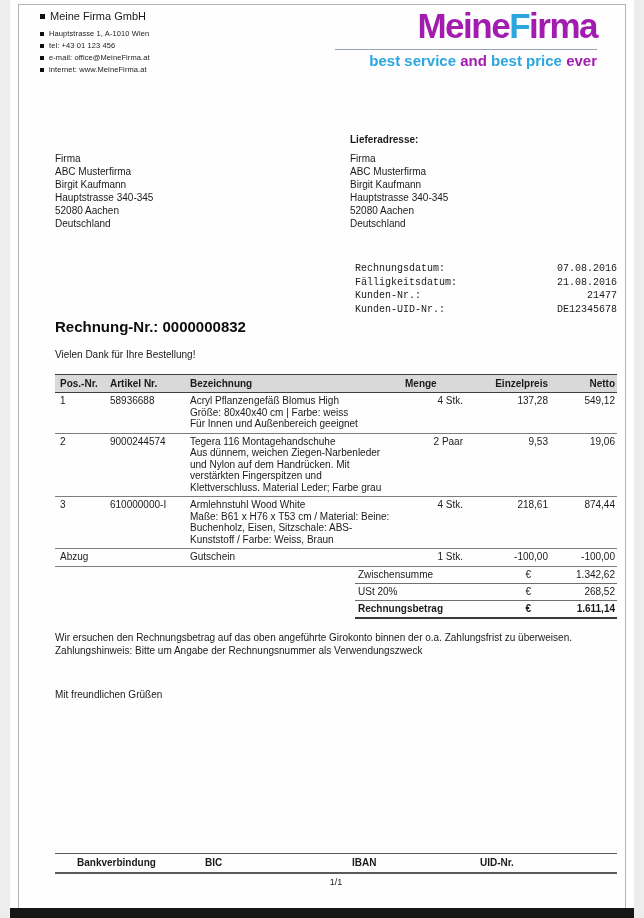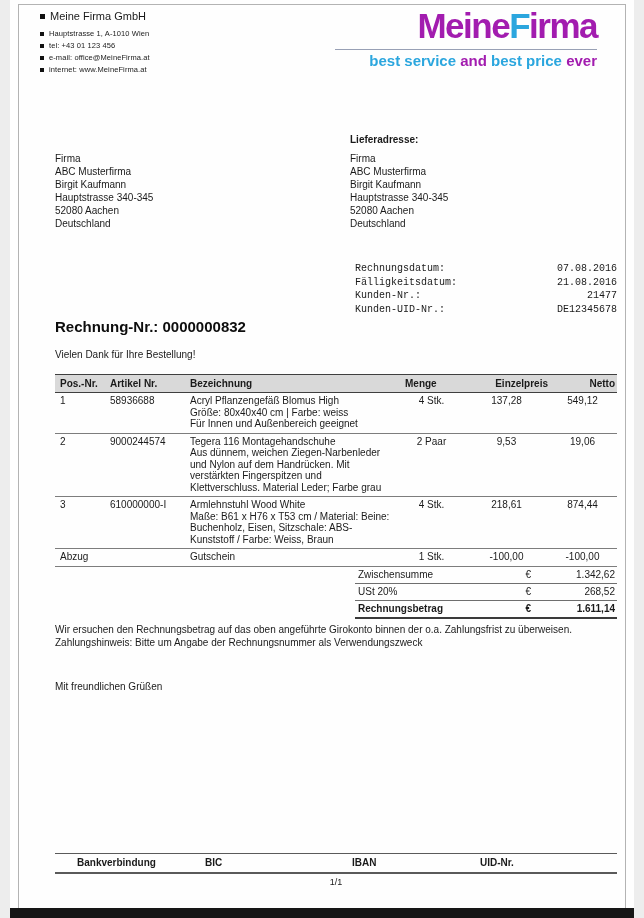--- a/index.html
+++ b/index.html
@@ -38,32 +38,32 @@
   .title { position:absolute; left:45px; top:318px; font-size:15px; font-weight:bold; color:#0d0d0d; }
   .greeting { position:absolute; left:45px; top:349px; font-size:10px; }
 
   
   .content { position:absolute; left:45px; top:374px; width:562px; font-size:10px; }
   table.items { width:100%; border-collapse:collapse; table-layout:fixed; }
   table.items th { background:#d9d9d9; font-weight:bold; text-align:left; font-size:10px;
                    padding:3px 0 3px 5px; border-top:1px solid #3f3f3f; border-bottom:1px solid #3f3f3f; }
   table.items th.r { text-align:right; padding-right:2px; }
   table.items td { vertical-align:top; padding:2px 0 3px 5px; border-bottom:1px solid #7d7d7d; line-height:11.5px; }
-  table.items td.r { text-align:center; padding-right:2px; padding-left:0; }
+  table.items td.r { text-align:right; padding-right:2px; padding-left:0; }
   td.desc { white-space:pre-line; padding-right:8px; }
   .qtycell { white-space:nowrap; }
 
   .totals { margin-left:300px; width:262px; }
   .trow { display:flex; align-items:baseline; border-bottom:1px solid #6e6e6e; padding:2px 0 3px; }
   .trow .lbl { flex:1; padding-left:3px; }
   .trow .cur { width:58px; text-align:right; }
   .trow .amt { width:86px; text-align:right; padding-right:2px; }
   .trow.total { font-weight:bold; border-bottom:2px solid #3a3a3a; }
 
-  .closing { margin-top:4px; line-height:13px; }
+  .closing { margin-top:12px; line-height:13px; }
   .regards { margin-top:32px; }
 
   
   .footer { position:absolute; left:45px; width:562px; top:853px; font-size:10px; }
   .rule { border-top:1px solid #5a5a5a; }
   .frow { position:relative; height:18px; }
   .frow span { position:absolute; top:3px; white-space:nowrap; }
   .f-c1 { left:22px; } .f-c2 { left:150px; } .f-c3 { left:297px; } .f-c4 { left:425px; }
   .frow.head { font-weight:bold; }
   .page-num { text-align:center; font-size:9px; padding-top:3px; }

